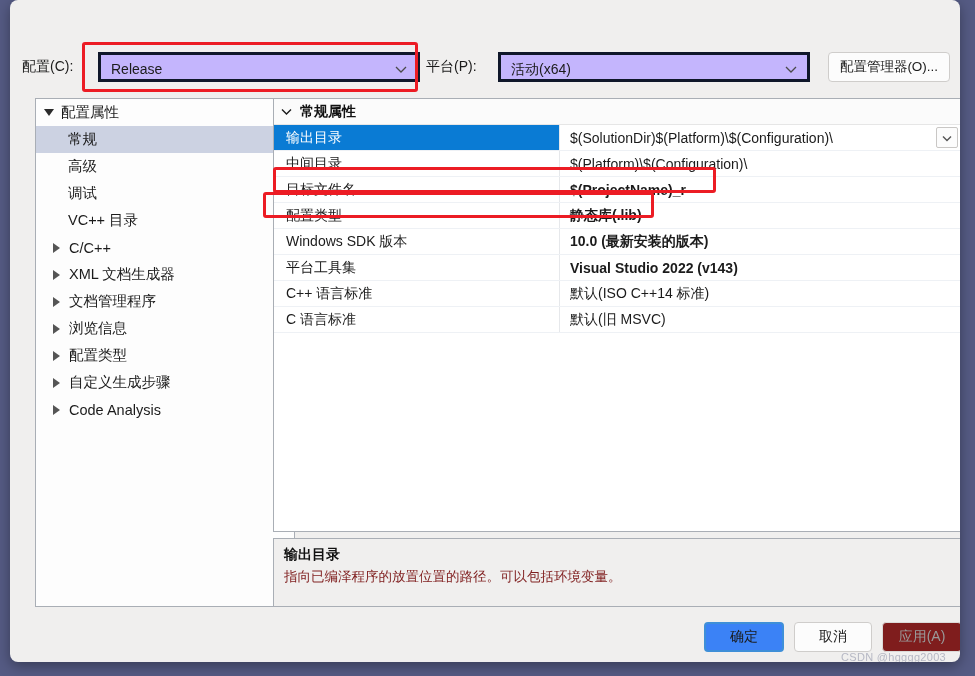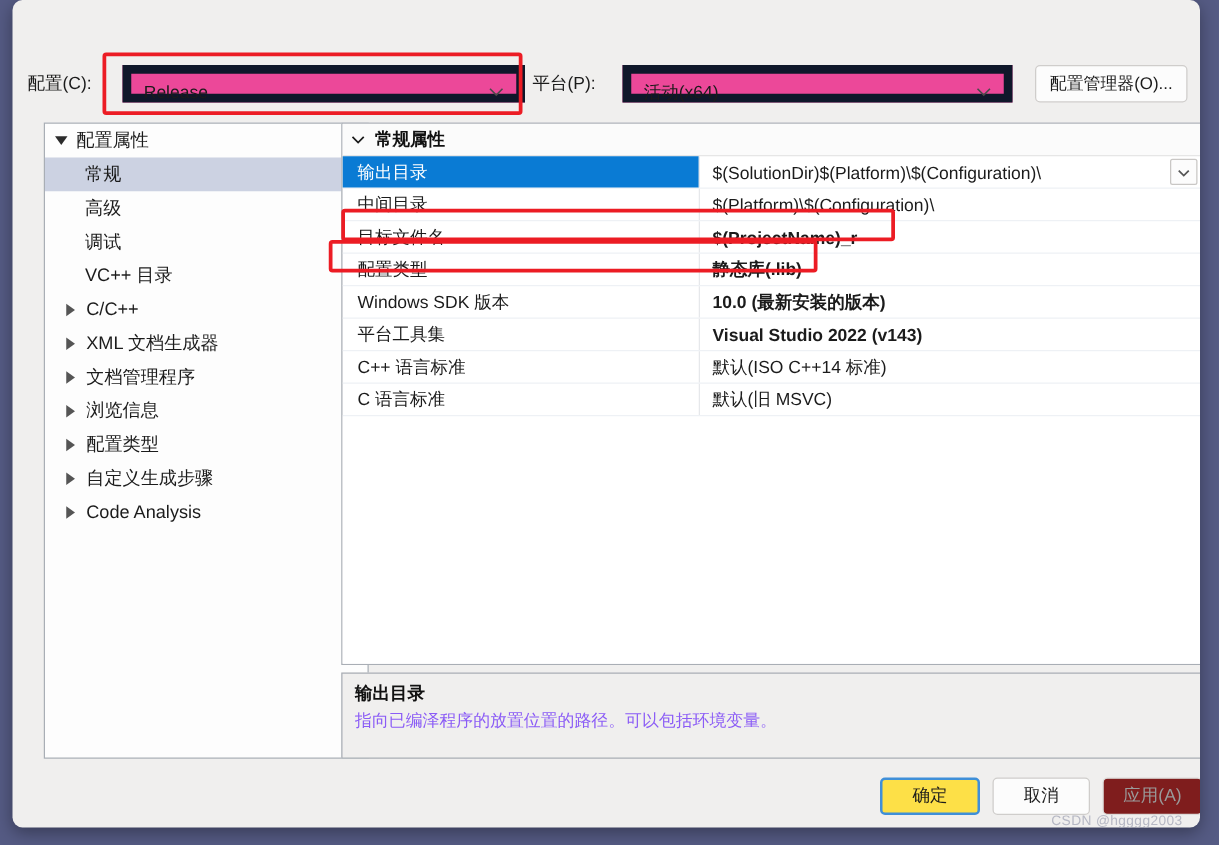--- a/index.html
+++ b/index.html
@@ -69,22 +69,22 @@
     position: absolute;
     font-size: 14px;
     color: #1b1b1b;
   }
   #cfg-label-config { left: 12px; top: 58px; }
   #cfg-label-platform { left: 416px; top: 58px; }
 
   .combo {
     position: absolute;
     height: 30px;
-    background: #ec4899;
-    border: 7px solid #0f172a;
+    background: #c4b5fd;
+    border: 3px solid #0f172a;
     border-radius: 0;
     box-sizing: border-box;
   }
   .combo .val {
     position: absolute;
     left: 10px;
     top: 6px;
     font-size: 14px;
     color: #1b1b1b;
     white-space: nowrap;
@@ -257,21 +257,21 @@
     padding: 7px 10px;
   }
   .desc-title {
     font-size: 14px;
     font-weight: bold;
     color: #111;
     margin-bottom: 4px;
   }
   .desc-body {
     font-size: 13.5px;
-    color: #8b5cf6;
+    color: #7f1d1d;
     line-height: 1.35;
   }
 
   
   .footer-btn {
     position: absolute;
     top: 622px;
     height: 30px;
     background: #fcfcfc;
     border: 1px solid #cfcdcb;
@@ -281,21 +281,21 @@
     box-sizing: border-box;
     display: flex;
     align-items: center;
     justify-content: center;
     cursor: default;
   }
   #btn-ok {
     left: 694px;
     width: 80px;
     border: 2px solid #3f8fd8;
-    background: #fde047;
+    background: #3b82f6;
   }
   #btn-cancel { left: 784px; width: 78px; }
   #btn-apply {
     left: 872px;
     width: 80px;
     color: #9a9a9a;
     background: #7f1d1d;
     border-color: #dcdad8;
   }
 

